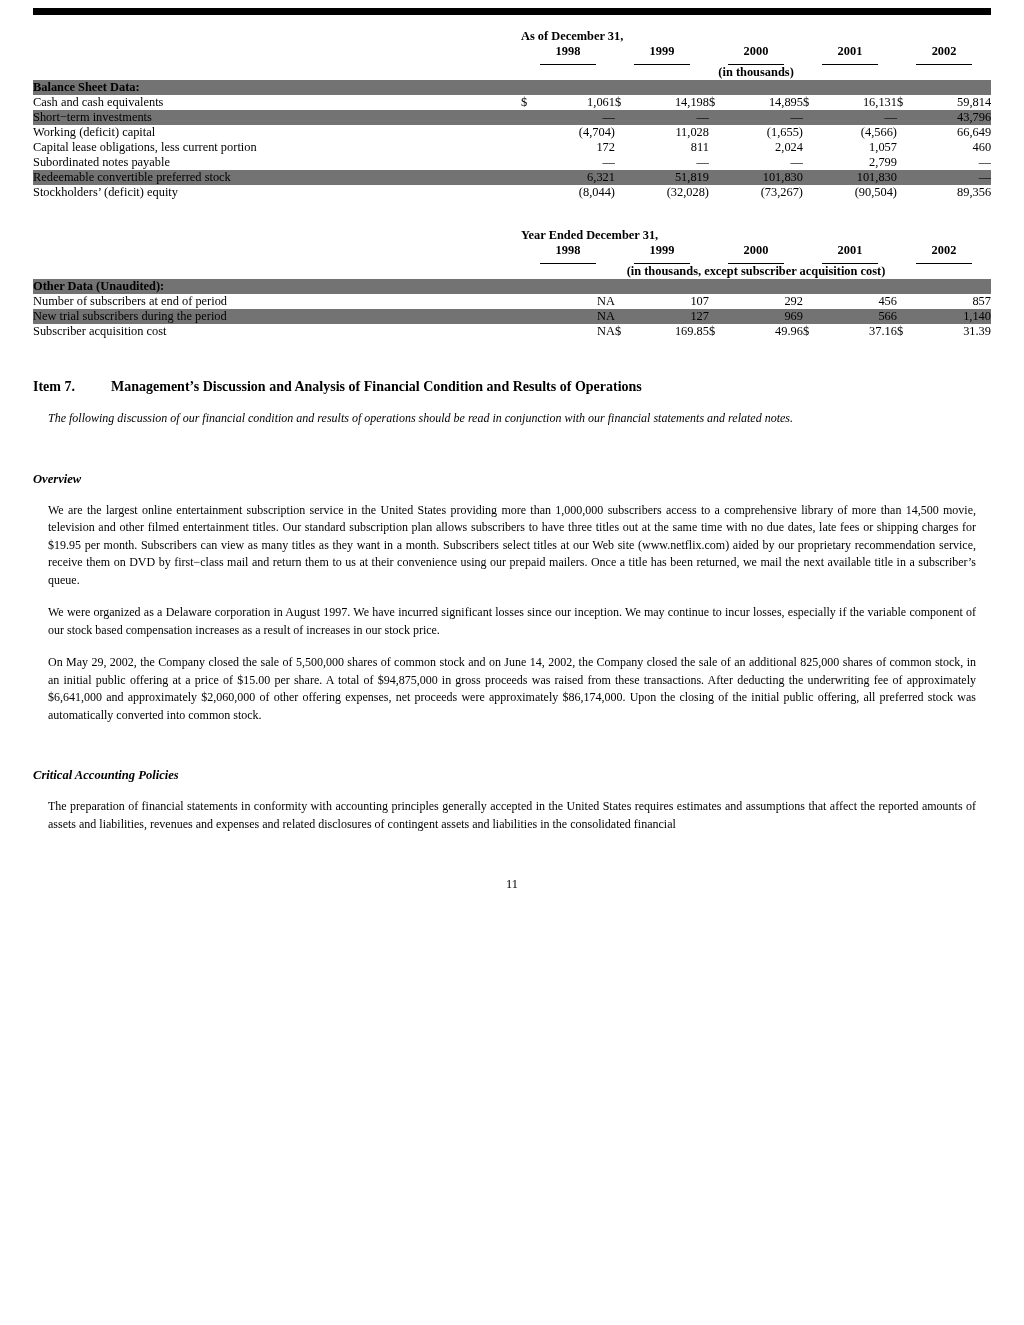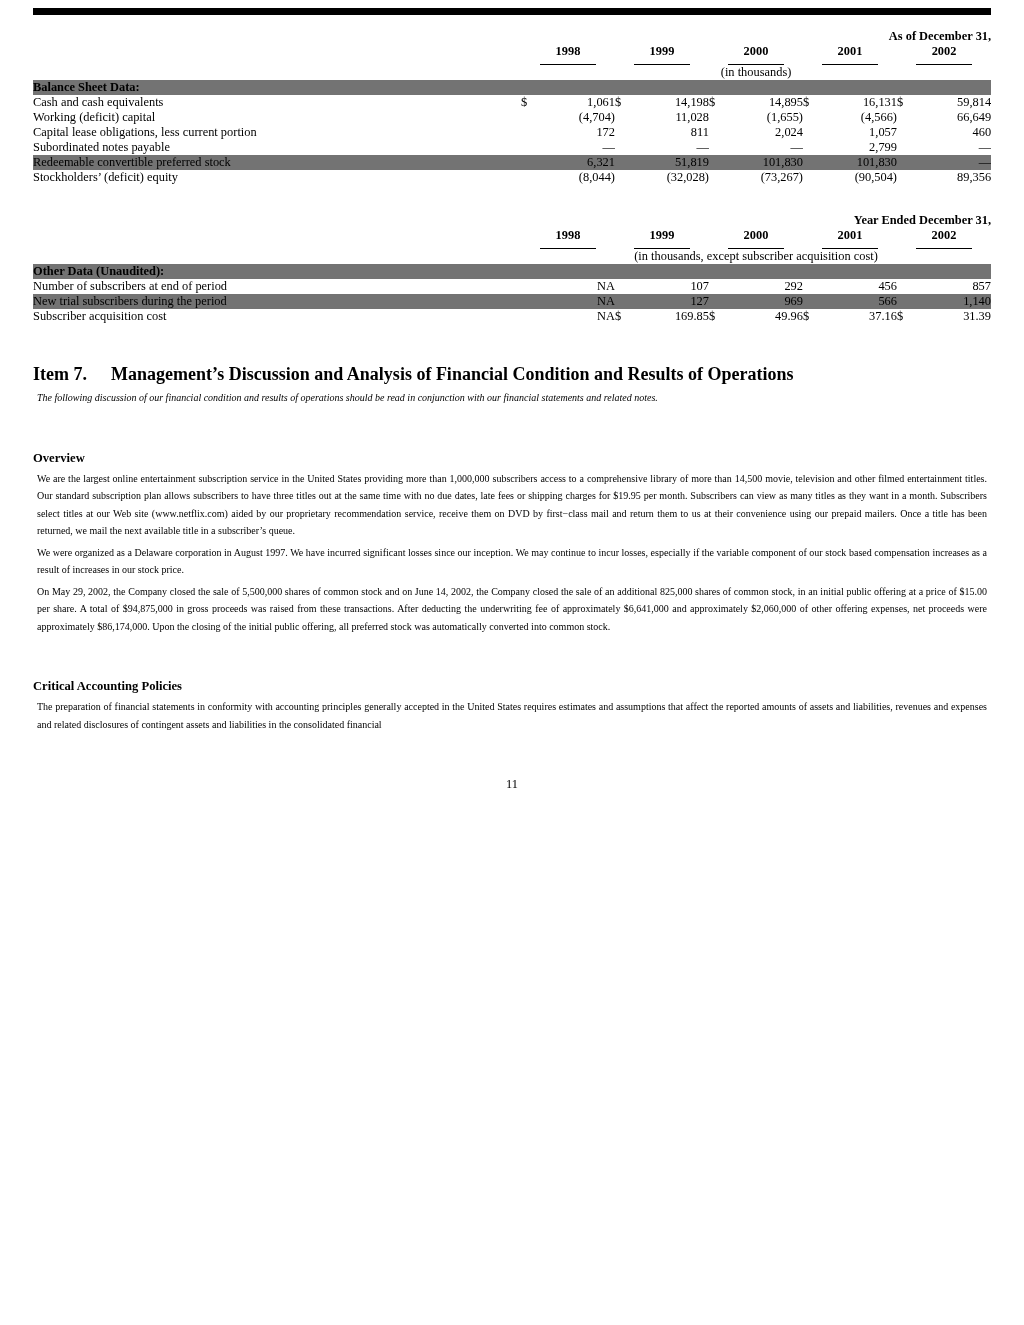--- a/index.html
+++ b/index.html
@@ -14,35 +14,35 @@
 
   table.fin { width: 100%; border-collapse: collapse; font-size: 12.4px; table-layout: fixed; }
   table.fin td { padding: 0; vertical-align: bottom; line-height: 15px; overflow: hidden; white-space: nowrap; }
   col.c-label { width: 488px; }
   col.c-d { width: 32px; }
   col.c-n { width: 62px; }
   tr.blue { background: #737373; }
   td.lbl { text-align: left; }
   td.d { text-align: left; padding-left: 14px; }
   td.n { text-align: right; }
-  td.cap { text-align: right; font-weight: bold; padding-bottom: 16px; }
+  td.cap { text-align: left; font-weight: bold; padding-bottom: 16px; }
   td.yrcell { text-align: center; padding-bottom: 4px; }
   span.yr { display: inline-block; width: 56px; text-align: center; font-weight: bold; border-bottom: 1px solid #000; padding-bottom: 5px; }
-  td.units { text-align: center; font-weight: normal; padding: 6px 0 4px 0; }
+  td.units { text-align: center; font-weight: bold; padding: 6px 0 4px 0; }
   td.secl { font-weight: bold; text-align: left; }
 
   .tbl2 { margin-top: 28px; }
 
-  .item7 { margin-top: 40px; font-weight: bold; font-size: 18px; }
+  .item7 { margin-top: 40px; font-weight: bold; font-size: 14px; }
   .item7 .itemlabel { display: inline-block; width: 78px; }
 
-  p.body-text { font-size: 10px; line-height: 17.5px; margin: 4px; text-align: justify; }
+  p.body-text { font-size: 12px; line-height: 17.5px; margin: 15px; text-align: justify; }
   .mt { margin-top: 42px; }
   .italic { font-style: italic; }
-  .heading { font-weight: bold; font-size: 12.6px; margin-top: 44px; }
+  .heading { font-weight: bold; font-size: 12.6px; margin-top: 44px; font-style: italic; }
   .pageno { margin-top: 44px; text-align: center; font-size: 12.4px; }
 </style>
 </head>
 <body>
 
 <div class="page">
   <div class="topbar"></div>
 
   <table class="fin">
     <colgroup>
@@ -85,20 +85,33 @@
       <td class="n">1,061</td>
       <td class="d">$</td>
       <td class="n">14,198</td>
       <td class="d">$</td>
       <td class="n">14,895</td>
       <td class="d">$</td>
       <td class="n">16,131</td>
       <td class="d">$</td>
       <td class="n">59,814</td>
     </tr>
+    <tr class="blue">
+      <td class="lbl">Short−term investments</td>
+      <td class="d"></td>
+      <td class="n">—</td>
+      <td class="d"></td>
+      <td class="n">—</td>
+      <td class="d"></td>
+      <td class="n">—</td>
+      <td class="d"></td>
+      <td class="n">—</td>
+      <td class="d"></td>
+      <td class="n">43,796</td>
+    </tr>
     <tr>
       <td class="lbl">Working (deficit) capital</td>
       <td class="d"></td>
       <td class="n">(4,704)</td>
       <td class="d"></td>
       <td class="n">11,028</td>
       <td class="d"></td>
       <td class="n">(1,655)</td>
       <td class="d"></td>
       <td class="n">(4,566)</td>

